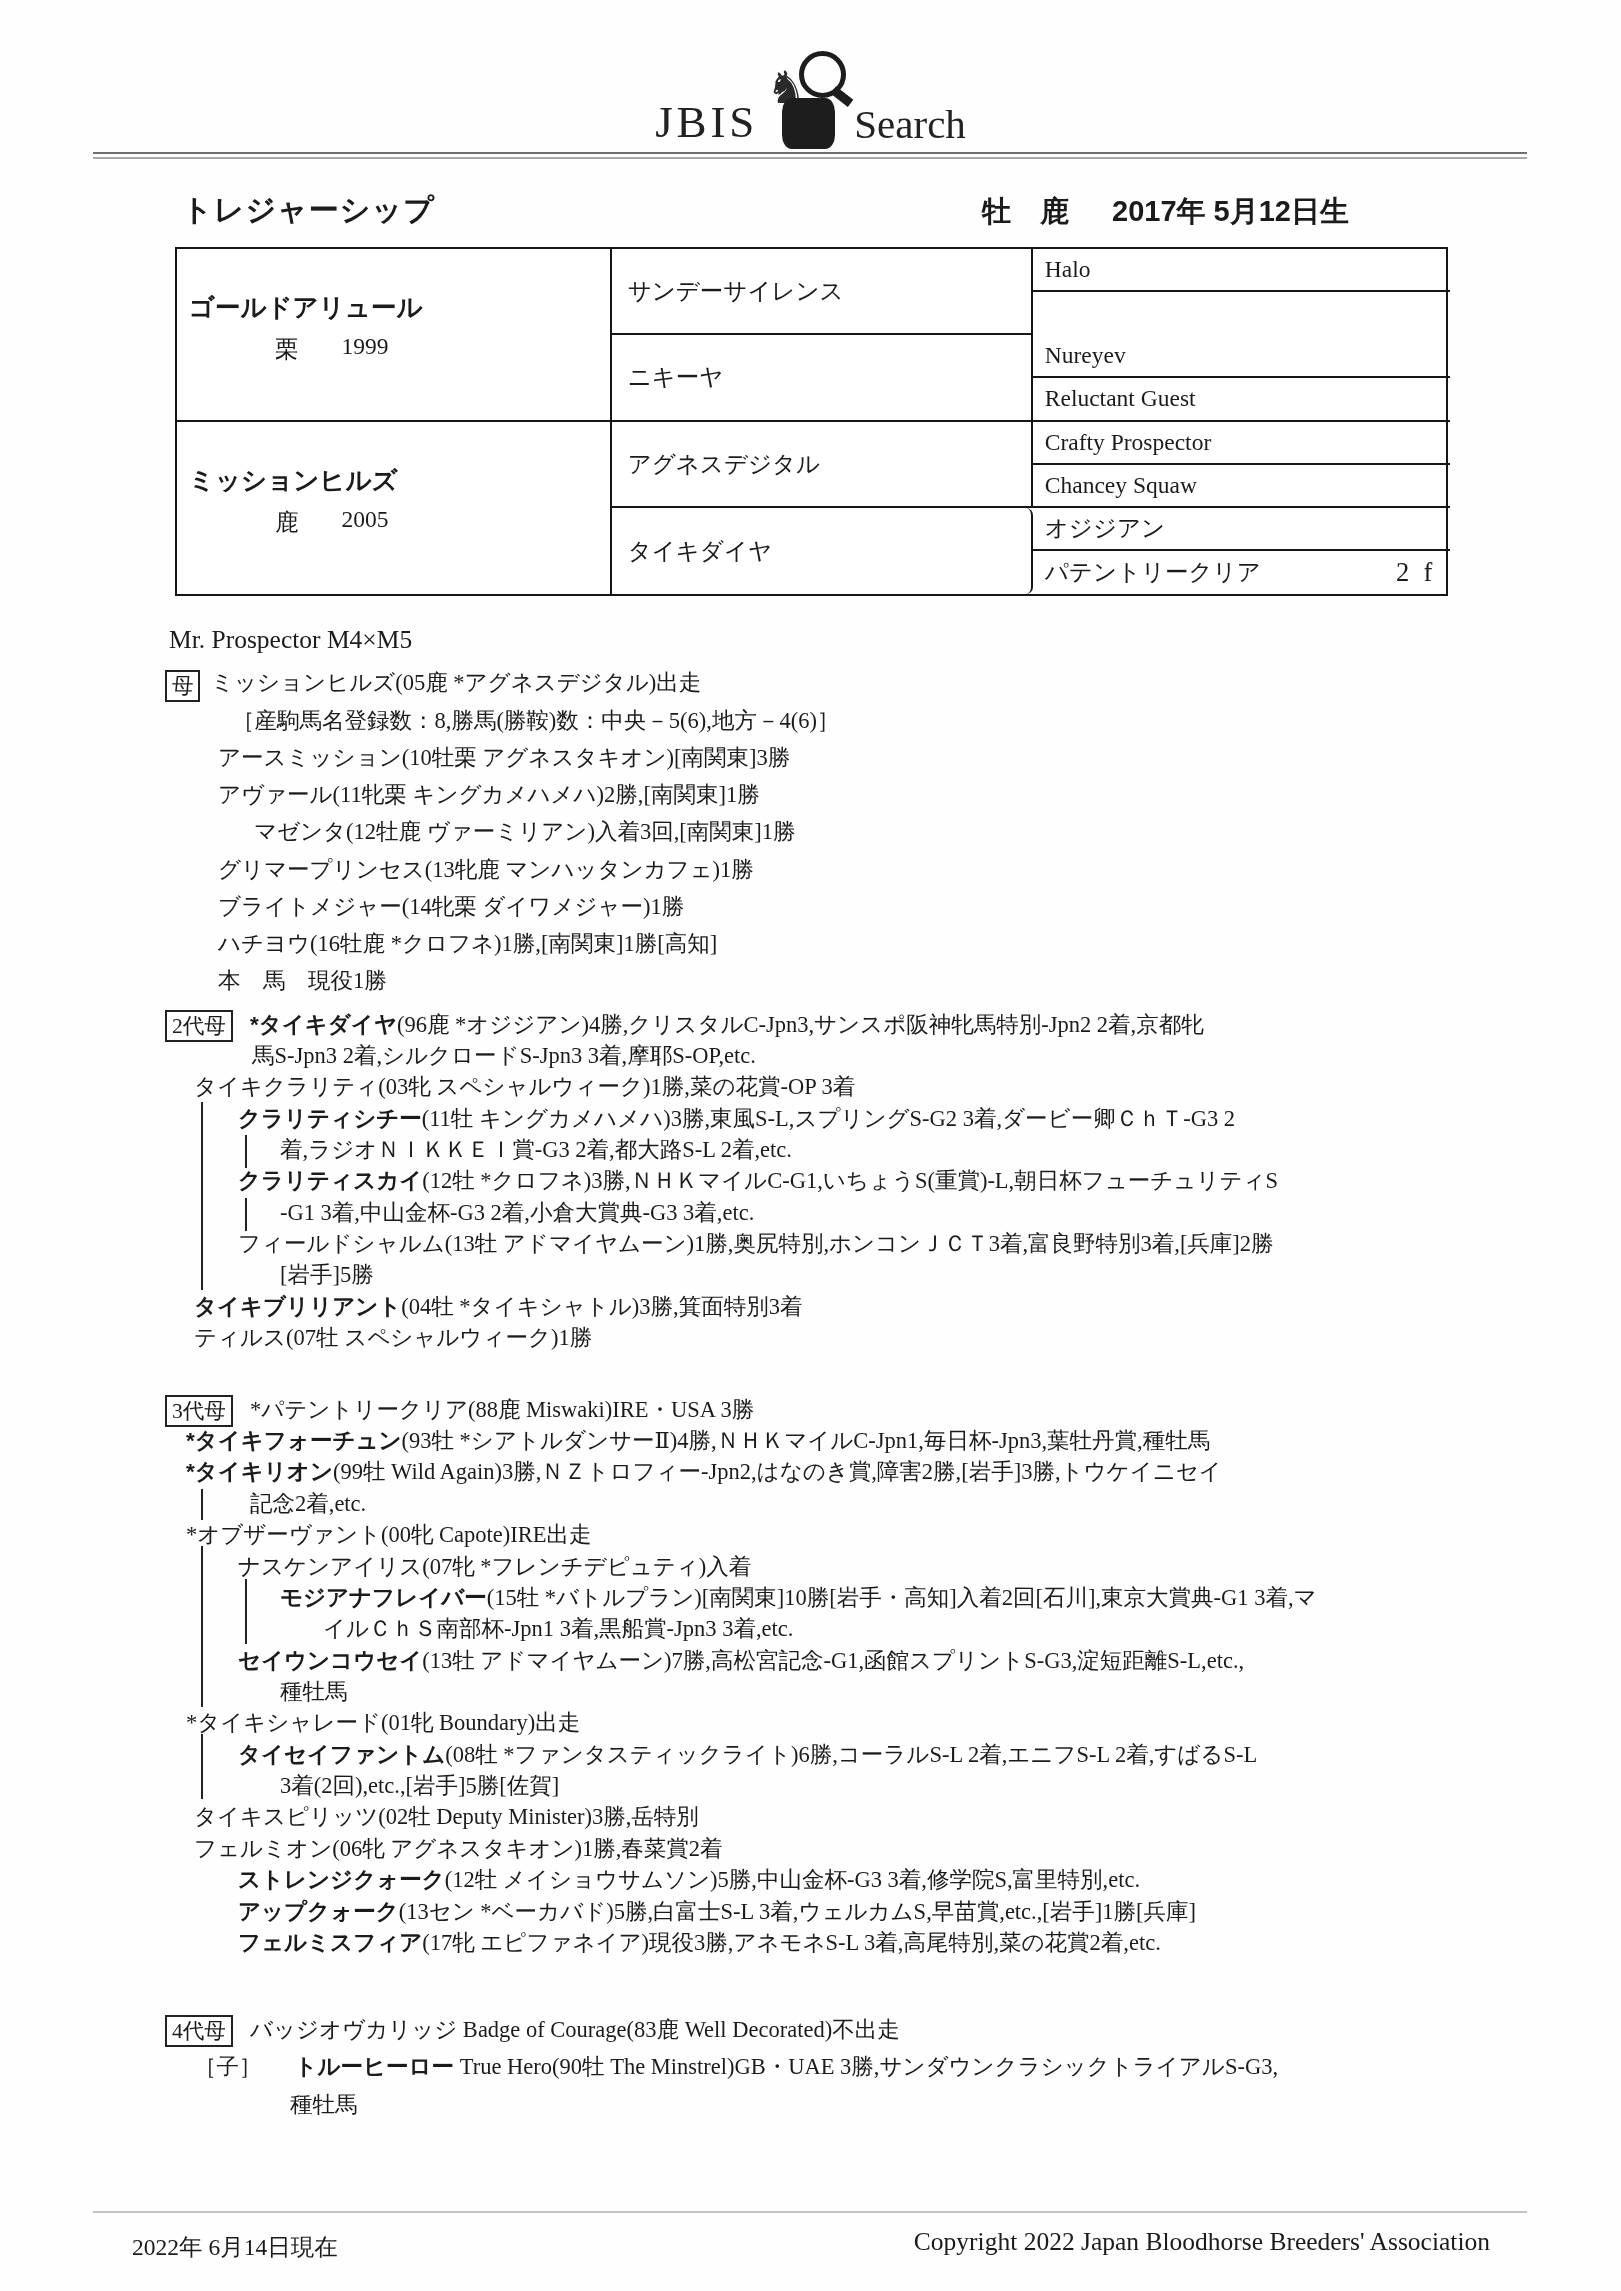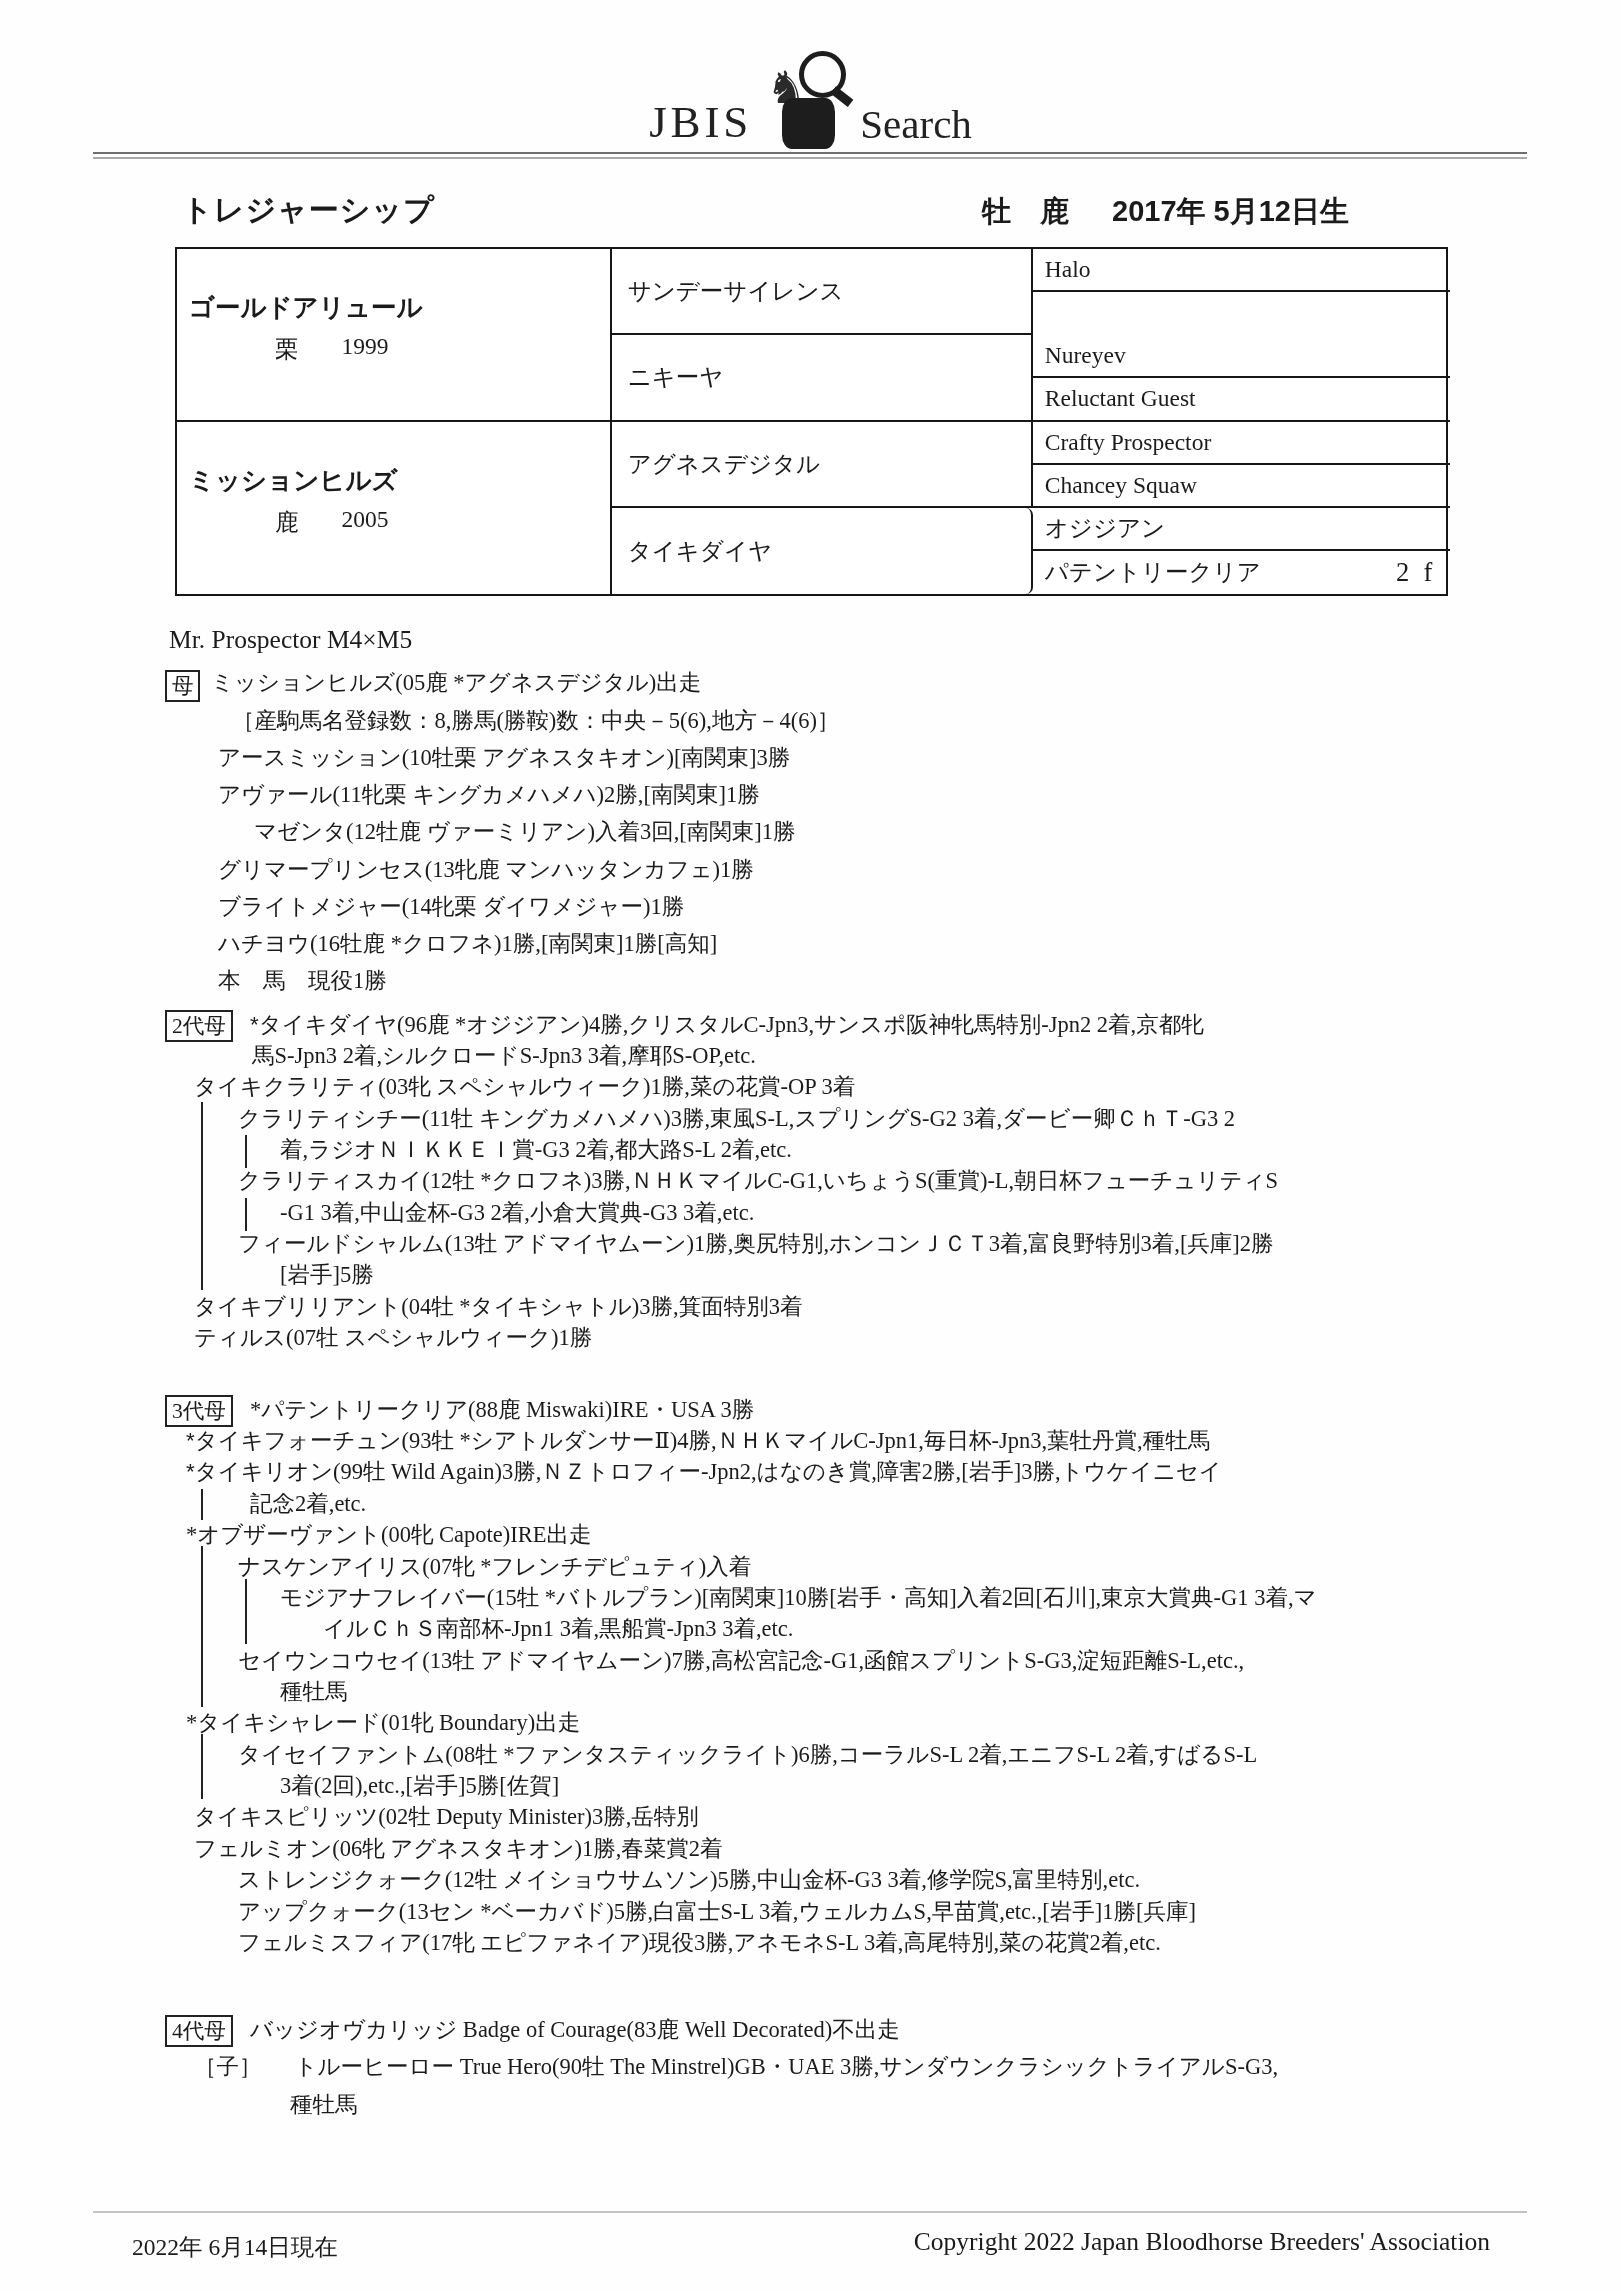--- a/index.html
+++ b/index.html
@@ -6,21 +6,21 @@
   .page{
     position:relative;
     width:1621px;height:2292px;
     background:#fefefe;
     margin:0 auto;
     font-family:"Liberation Serif","DejaVu Serif",serif;
     color:#1b1b1b;
     overflow:hidden;
   }
   
-  .logo{position:absolute;top:51px;left:0;width:100%;height:98px;display:flex;justify-content:center;align-items:flex-end;gap:12px;}
+  .logo{position:absolute;top:51px;left:0;width:100%;height:98px;display:flex;justify-content:center;align-items:flex-end;gap:6px;}
   .logo-jbis{font-size:45px;letter-spacing:3.9px;color:#222;line-height:1;padding-bottom:3.9px;}
   .logo-search{font-size:41px;color:#222;line-height:1;padding-bottom:3.9px;}
   .logo-icon{position:relative;width:84px;height:98px;display:inline-block;}
   .logo-barrel{position:absolute;left:17.6px;bottom:0;width:53px;height:51px;background:#1d1d1d;border-radius:9.8px/13.7px;}
   .logo-horse{position:absolute;left:2px;bottom:39px;font-size:45px;line-height:1;color:#2a2a2a;font-family:"DejaVu Sans",sans-serif;}
   .logo-lens{position:absolute;right:2px;top:0;width:37px;height:37px;border:5.9px solid #1d1d1d;border-radius:50%;background:transparent;}
   .logo-handle{position:absolute;right:-3.9px;top:41px;width:21.6px;height:8.8px;background:#1d1d1d;transform:rotate(38deg);}
   .rule-top-1{position:absolute;top:152px;left:93px;width:1434px;height:2px;background:#6f6f6f;}
   .rule-top-2{position:absolute;top:157px;left:93px;width:1434px;height:2px;background:#a8a8a8;}
   
@@ -41,21 +41,21 @@
   .ped-cell.last-row{border-bottom:none;}
   .sire-name{position:absolute;left:11.8px;top:41px;font-family:"Liberation Sans","DejaVu Sans",sans-serif;font-weight:700;font-size:25.5px;white-space:nowrap;}
   .sire-detail{position:absolute;left:98px;top:84px;font-size:23.5px;display:flex;gap:43px;}
   .gp-cell{display:flex;align-items:center;padding-left:15.7px;white-space:nowrap;}
   .ggp-cell{display:flex;align-items:center;justify-content:space-between;padding:0 13.7px 0 11.8px;white-space:nowrap;}
   .fam-num{font-size:26.5px;letter-spacing:3.9px;}
   
   .inbreeding{position:absolute;left:169px;top:625px;font-size:25.5px;white-space:nowrap;}
   .sec-label{position:absolute;border:2px solid #222;font-size:21.6px;line-height:1;padding:3.9px 4.9px 2.9px 4.9px;white-space:nowrap;background:#fff;}
   .ped-line{position:absolute;font-size:22.5px;line-height:1.15;white-space:nowrap;}
-  .ped-line .b{font-family:"Liberation Sans","DejaVu Sans",sans-serif;font-weight:400;}
+  .ped-line .b{font-family:"Liberation Sans","DejaVu Sans",sans-serif;font-weight:700;}
   .tree-bar{position:absolute;width:2px;background:#222;}
   
   .foot-rule{position:absolute;top:2211px;left:93px;width:1434px;height:2px;background:#c4c4c4;}
   .foot-date{position:absolute;left:132px;top:2231px;font-size:23.5px;}
   .foot-copy{position:absolute;right:131px;top:2227px;font-size:25.5px;}
 </style>
 </head>
 <body>
 
 <div class="page">

